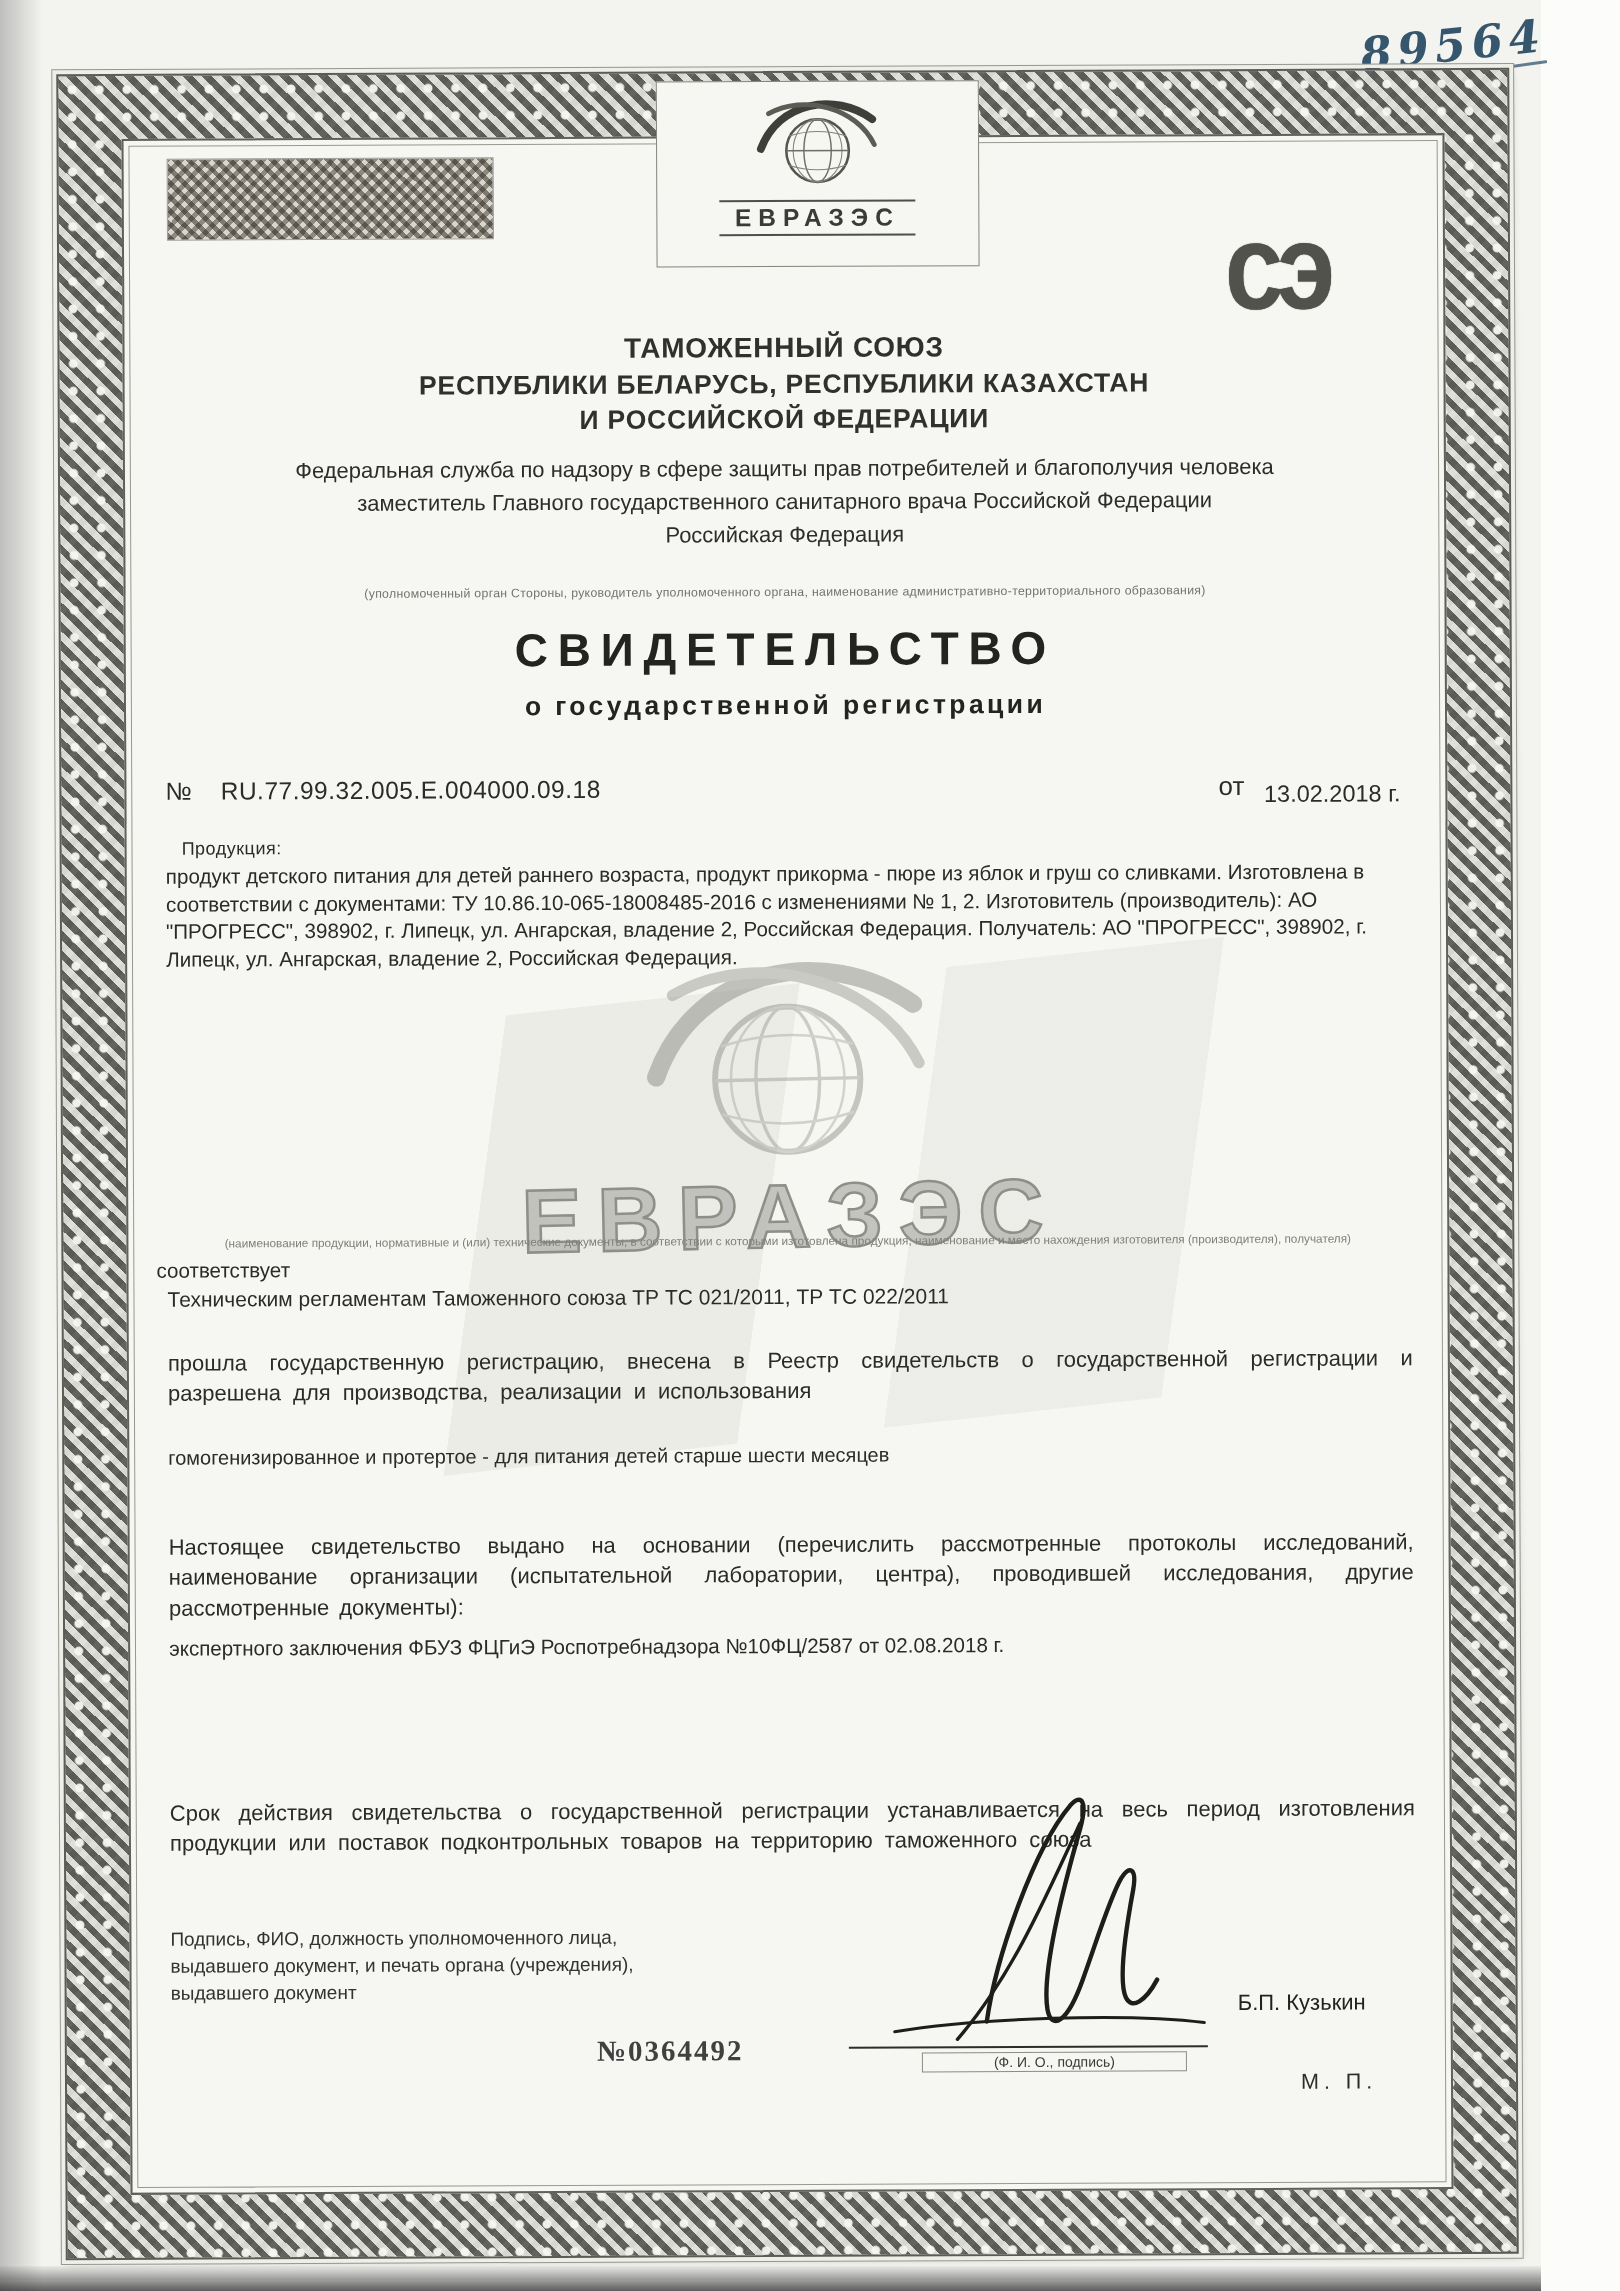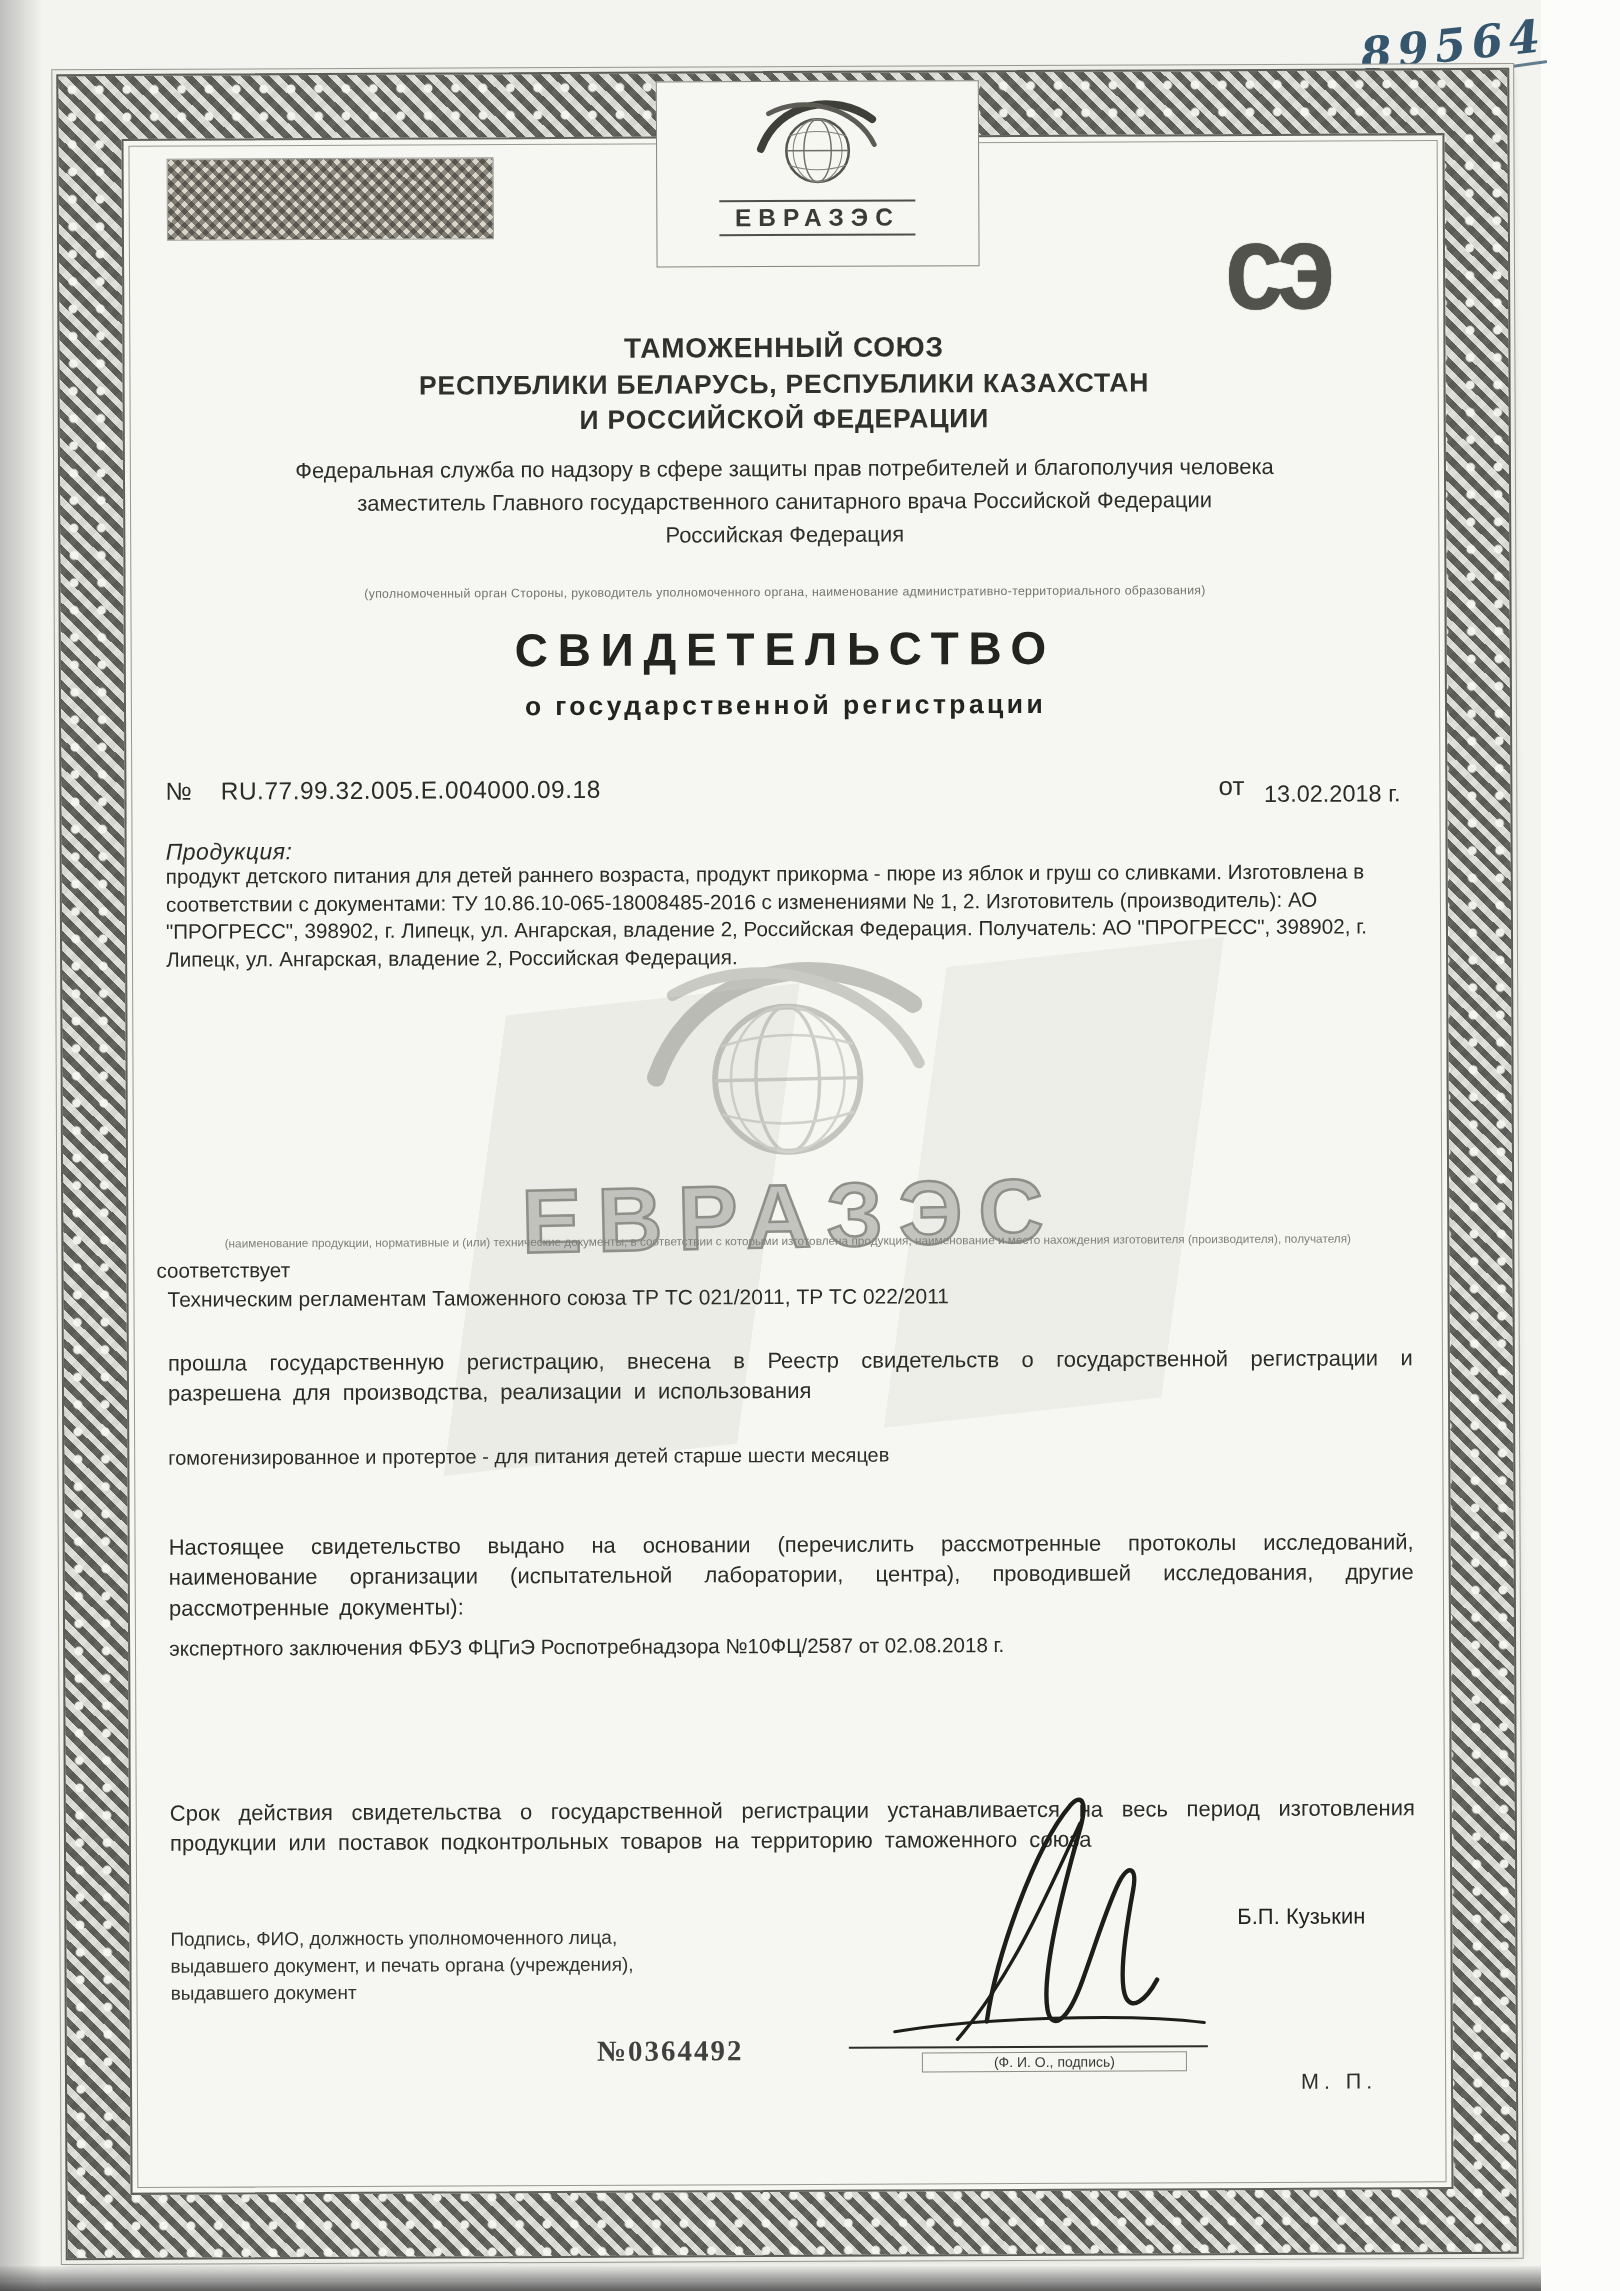--- a/index.html
+++ b/index.html
@@ -94,21 +94,21 @@
   .doc-title .main{font-size:46px;font-weight:bold;letter-spacing:9.8px;}
   .doc-title .sub{margin-top:13.7px;font-size:26.5px;font-weight:bold;letter-spacing:3.4px;}
 
   .reg-row{position:absolute;top:635px;left:39px;right:45px;display:flex;align-items:baseline;font-size:24.5px;}
   .reg-row .num-prefix{margin-right:29px;}
   .reg-row .num{letter-spacing:0.5px;}
   .reg-row .spacer{flex:1;}
   .reg-row .date-prefix{font-size:26px;margin-right:19.6px;}
   .reg-row .date{font-size:23.5px;position:relative;top:6.9px;}
 
-  .product-label{position:absolute;top:698px;left:39px;font-size:23px;letter-spacing:0.5px;font-style:italic;}
+  .product-label{position:absolute;top:698px;left:55px;font-size:18px;letter-spacing:0.5px;}
   .product-desc{position:absolute;top:722px;left:39px;right:35px;
     font-size:20.6px;line-height:1.34;color:#2a2a27;}
 
   .watermark{position:absolute;top:796px;left:50%;transform:translateX(-50%) rotate(-1deg);
     width:765px;text-align:center;z-index:0;pointer-events:none;}
   .watermark .wm-emblem{width:412px;height:245px;opacity:0.38;}
   .watermark .wm-text{
     font-size:90px;font-weight:bold;letter-spacing:15.7px;
     color:rgba(150,150,144,0.55);
     -webkit-text-stroke:2.5px #8f8f88;
@@ -131,21 +131,21 @@
   .basis-docs{position:absolute;top:1496px;left:39px;right:35px;font-size:20.6px;z-index:1;}
   .validity{top:1658px;word-spacing:5.9px;}
 
   .sign-instruction{position:absolute;top:1786px;left:39px;width:534px;
     font-size:19px;line-height:1.42;color:#33332f;z-index:1;}
 
   .signature-svg{position:absolute;top:1653px;left:710px;width:392px;height:257px;z-index:2;}
   .sig-line{position:absolute;top:1909px;left:717px;width:359px;border-top:2px solid #2c2c29;z-index:1;}
   .sig-caption{position:absolute;top:1915px;left:790px;width:265px;text-align:center;
     font-size:14px;color:#3a3a36;border:1px solid #8d8d86;padding:1px 3.9px;box-sizing:border-box;}
-  .signer-name{position:absolute;top:1768px;left:1106px;font-size:22px;color:#222;z-index:2;}
+  .signer-name{position:absolute;top:1854px;left:1106px;font-size:22px;color:#222;z-index:2;}
   .blank-number{position:absolute;top:1896px;left:465px;
     font-family:"Liberation Serif", serif;font-weight:bold;font-size:29px;letter-spacing:2px;color:#404040;}
   .seal-mark{position:absolute;top:1933px;left:1125px;font-size:21.6px;letter-spacing:4.9px;color:#2c2c29;margin-left:44px;}
 </style>
 </head>
 <body>
 
 <div class="paper"></div>
 <div class="edge-left"></div>
 <div class="edge-bottom"></div>

